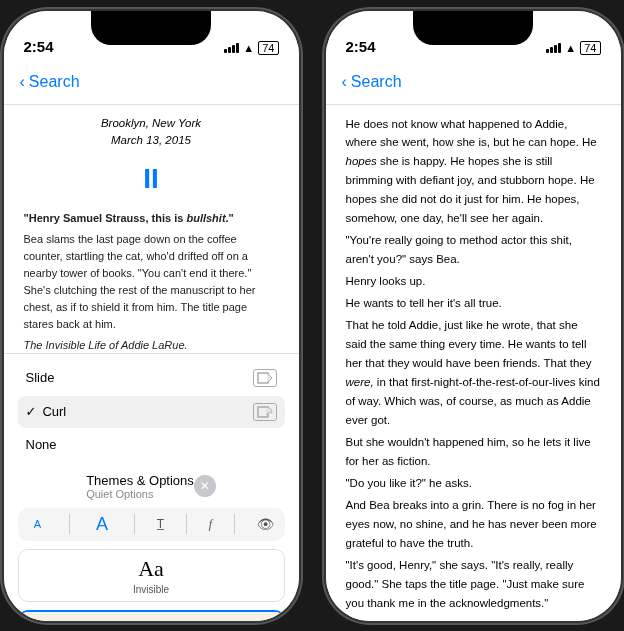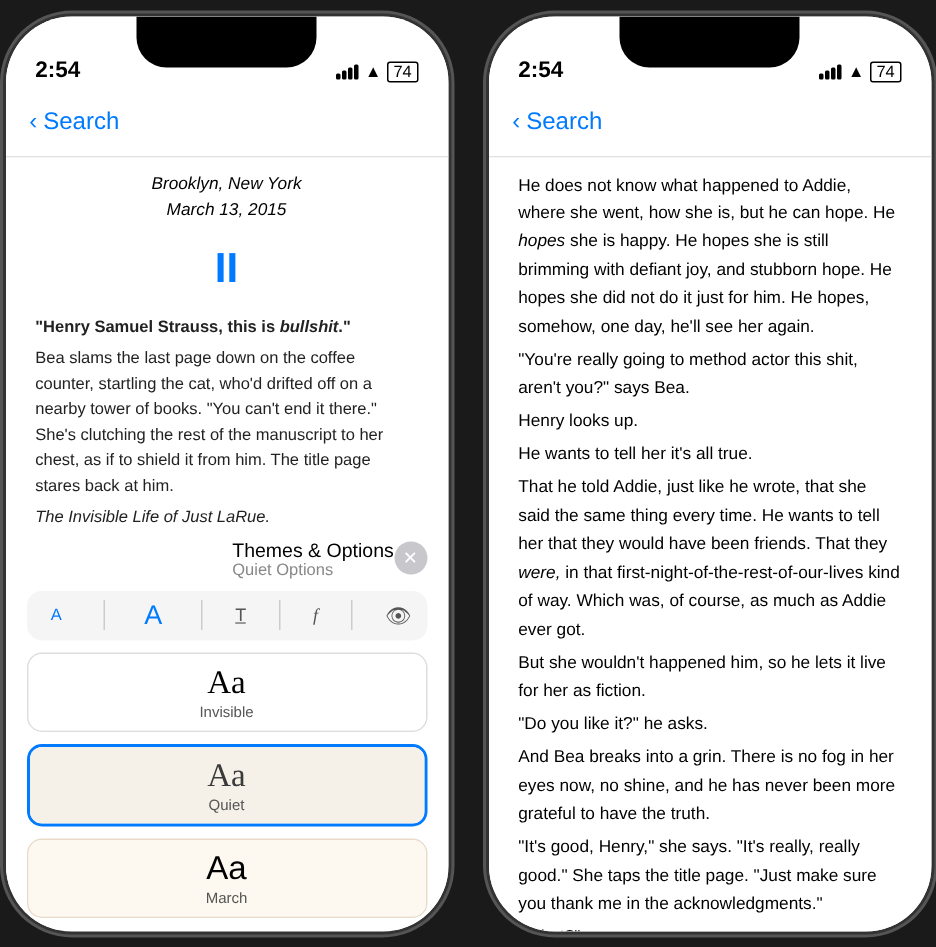--- a/index.html
+++ b/index.html
@@ -171,21 +171,21 @@
 
     
     .themes-section {
       background: #fff;
       padding: 6px 14px 8px;
     }
 
     .themes-header {
       display: flex;
       align-items: center;
-      justify-content: flex-end;
+      justify-content: center;
       margin-bottom: 8px;
     }
 
     .themes-title {
       font-size: 13px;
       font-weight: 500;
       color: #000;
     }
 
     .close-btn {
@@ -354,26 +354,52 @@
 
     <div class="book-content">
       <div class="book-header">
         <div>Brooklyn, New York</div>
         <div>March 13, 2015</div>
       </div>
       <div class="book-chapter">II</div>
       <div class="book-text">
         <p><span class="bold">"Henry Samuel Strauss, this is <span class="italic bold">bullshit</span>."</span></p>
         <p>Bea slams the last page down on the coffee counter, startling the cat, who'd drifted off on a nearby tower of books. "You can't end it there." She's clutching the rest of the manuscript to her chest, as if to shield it from him. The title page stares back at him.</p>
-        <p class="italic">The Invisible Life of Just LaRue.</p>
+        <p class="italic">The Invisible Life of Addie LaRue.</p>
         <p>"What happened to her? Did she really go with Luc? After all that?"</p>
 
       </div>
     </div>
 
+    <div class="slide-panel">
+      <div class="slide-options">
+        <div class="slide-option">
+          <span>Slide</span>
+          <div class="icon-right">
+            <svg width="16" height="12" viewBox="0 0 16 12">
+                <rect x="1" y="1" width="10" height="10" fill="none" stroke="#aaa" stroke-width="1.5"></rect>
+                <path d="M10 1 L15 6 L10 11" fill="#e8e8e8" stroke="#aaa" stroke-width="1"></path>
+              </svg>
+          </div>
+        </div>
+        <div class="slide-option active">
+          <span>✓</span>
+          <span style="flex:1; padding-left:6px;">Curl</span>
+          <div class="icon-right">
+            <svg width="16" height="12" viewBox="0 0 16 12">
+                <rect x="1" y="1" width="10" height="10" fill="none" stroke="#aaa" stroke-width="1.5"></rect>
+                <path d="M9 1 Q15 1 15 7 Q13 5 9 9" fill="#e0e0e0" stroke="#aaa" stroke-width="0.8"></path>
+              </svg>
+          </div>
+        </div>
+        <div class="slide-option">
+          <span>None</span>
+        </div>
+      </div>
+    </div>
 
     <div class="themes-section">
       <div class="themes-header">
         <div>
           <div class="themes-title">Themes &amp; Options</div>
           <div style="font-size:11px; color:#888;">Quiet Options</div>
         </div>
         <div class="close-btn">✕</div>
       </div>
 

